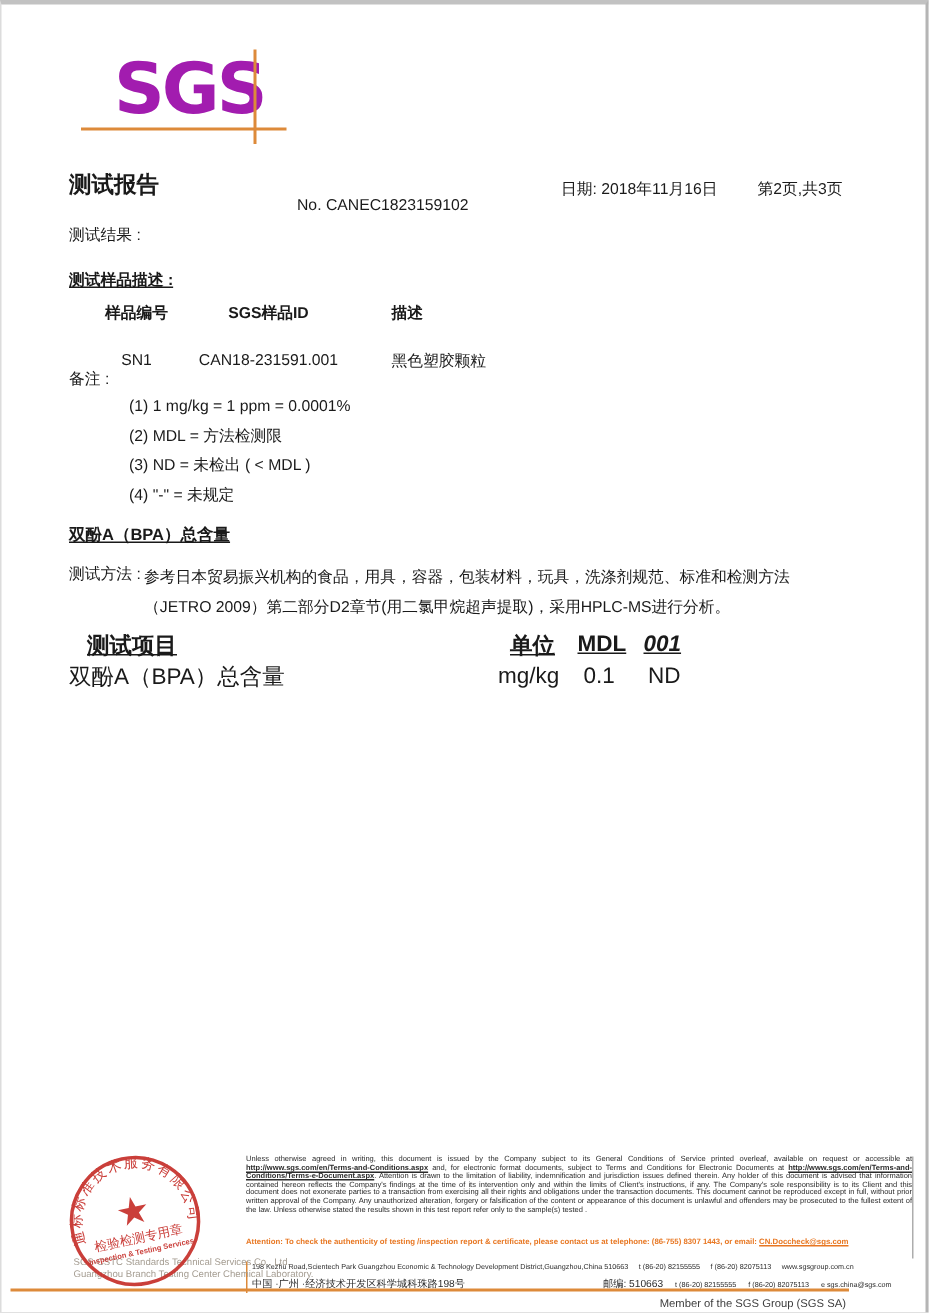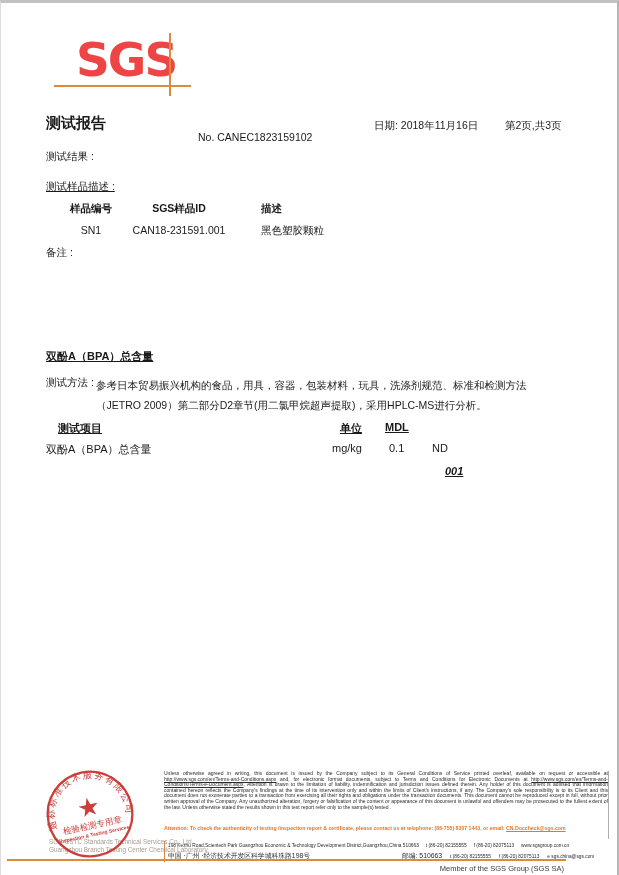--- a/index.html
+++ b/index.html
@@ -3,41 +3,41 @@
 <meta charset="utf-8">
 <style>
   html,body{margin:0;padding:0;background:#c9c9c9;}
   .page{
     position:relative;width:616px;height:872px;background:#fff;
     border-top:3px solid #c2c2c2;border-left:1px solid #dcdcdc;border-right:2px solid #b5b5b5;
     font-family:"Liberation Sans","DejaVu Sans",sans-serif;color:#1a1a1a;overflow:hidden;
   }
   .abs{position:absolute;}
   
-  .logo-text{font-family:"DejaVu Sans","Liberation Sans",sans-serif;font-weight:bold;color:#ef4444;
+  .logo-text{font-family:"DejaVu Sans","Liberation Sans",sans-serif;font-weight:bold;color:#a21caf;
     font-size:47px;letter-spacing:-2px;line-height:1;}
   .logo-vline{width:2px;background:#dd8a3a;}
   .logo-hline{height:2px;background:#dd8a3a;}
   
   .rpt-title{font-size:15px;font-weight:bold;}
   .hdr-txt{font-size:10.5px;}
   .label{font-size:10.5px;}
-  .u{text-decoration:underline;}
+  .u{text-decoration:underline;font-weight:bold;}
   .b{font-weight:bold;}
   .i{font-style:italic;}
   
-  .sample-table{display:grid;grid-template-columns:64px 112px auto;font-size:10.5px;row-gap:8px;}
+  .sample-table{display:grid;grid-template-columns:64px 112px auto;font-size:10.5px;row-gap:18px;}
   .sample-table .c{text-align:center;}
   .sample-table .d{padding-left:26px;text-align:left;}
   
   .remarks div{font-size:10.5px;line-height:19.5px;}
   
   .method{font-size:10.5px;line-height:20px;width:472px;}
   
-  .cell{position:absolute;font-size:11px;white-space:nowrap;}
+  .cell{position:absolute;font-size:15px;white-space:nowrap;}
   
   .legal{font-size:5px;line-height:5.6px;text-align:justify;color:#2b2b2b;width:444px;}
   .legal .u{text-decoration:underline;}
   .attention{font-size:5.2px;line-height:6.2px;font-weight:bold;color:#e87722;width:444px;}
   .addr-row{display:flex;align-items:baseline;white-space:nowrap;}
   .addr-en{font-size:4.8px;color:#2b2b2b;}
   .addr-en span{margin-right:7px;}
   .addr-cn{font-size:6.8px;color:#2b2b2b;}
   .addr-cn span{margin-right:8px;}
   .addr-cn .addr-main{display:inline-block;width:226px;}
@@ -70,29 +70,35 @@
   <div class="abs sample-table" style="left:58px;top:199px;">
     <div class="c b">样品编号</div>
     <div class="c b">SGS样品ID</div>
     <div class="d b">描述</div>
     <div class="c">SN1</div>
     <div class="c">CAN18-231591.001</div>
     <div class="d">黑色塑胶颗粒</div>
   </div>
 
   <div class="abs label" style="left:45px;top:243px;">备注 :</div>
+  <div class="abs remarks" style="left:85px;top:259px;">
+    <div>(1) 1 mg/kg = 1 ppm = 0.0001%</div>
+    <div>(2) MDL = 方法检测限</div>
+    <div>(3) ND = 未检出 ( &lt; MDL )</div>
+    <div>(4) "-" = 未规定</div>
+  </div>
 
   <div class="abs label b u" style="left:45px;top:346px;font-size:11px;">双酚A（BPA）总含量</div>
   <div class="abs label" style="left:45px;top:373px;">测试方法 :</div>
   <div class="abs method" style="left:95px;top:372px;">参考日本贸易振兴机构的食品，用具，容器，包装材料，玩具，洗涤剂规范、标准和检测方法（JETRO 2009）第二部分D2章节(用二氯甲烷超声提取)，采用HPLC-MS进行分析。</div>
 
   <div class="cell b u" style="left:57px;top:418px;">测试项目</div>
   <div class="cell b u" style="left:339px;top:418px;">单位</div>
   <div class="cell b u" style="left:384px;top:418px;">MDL</div>
-  <div class="cell b u i" style="left:444px;top:418px;margin-top:44px;">001</div>
+  <div class="cell b u i" style="left:428px;top:418px;">001</div>
   <div class="cell" style="left:45px;top:439px;">双酚A（BPA）总含量</div>
   <div class="cell" style="left:331px;top:439px;">mg/kg</div>
   <div class="cell" style="left:388px;top:439px;">0.1</div>
   <div class="cell" style="left:431px;top:439px;">ND</div>
 
   <div class="abs legal" style="left:163px;top:768px;">
     <span>Unless otherwise agreed in writing, this document is issued by the Company subject to its General Conditions of Service printed overleaf, available on request or accessible at </span><span class="u">http://www.sgs.com/en/Terms-and-Conditions.aspx</span><span> and, for electronic format documents, subject to Terms and Conditions for Electronic Documents at </span><span class="u">http://www.sgs.com/en/Terms-and-Conditions/Terms-e-Document.aspx</span><span>. Attention is drawn to the limitation of liability, indemnification and jurisdiction issues defined therein. Any holder of this document is advised that information contained hereon reflects the Company's findings at the time of its intervention only and within the limits of Client's instructions, if any. The Company's sole responsibility is to its Client and this document does not exonerate parties to a transaction from exercising all their rights and obligations under the transaction documents. This document cannot be reproduced except in full, without prior written approval of the Company. Any unauthorized alteration, forgery or falsification of the content or appearance of this document is unlawful and offenders may be prosecuted to the fullest extent of the law. Unless otherwise stated the results shown in this test report refer only to the sample(s) tested .</span>
   </div>
   <div class="abs attention" style="left:163px;top:822px;">
     <span>Attention: To check the authenticity of testing /inspection report &amp; certificate, please contact us at telephone: (86-755) 8307 1443, or email: </span><span class="u">CN.Doccheck@sgs.com</span>

